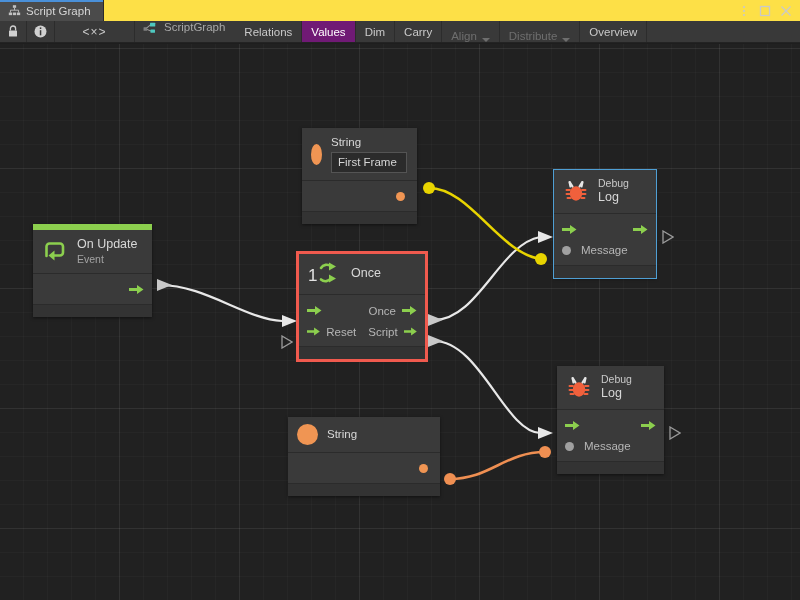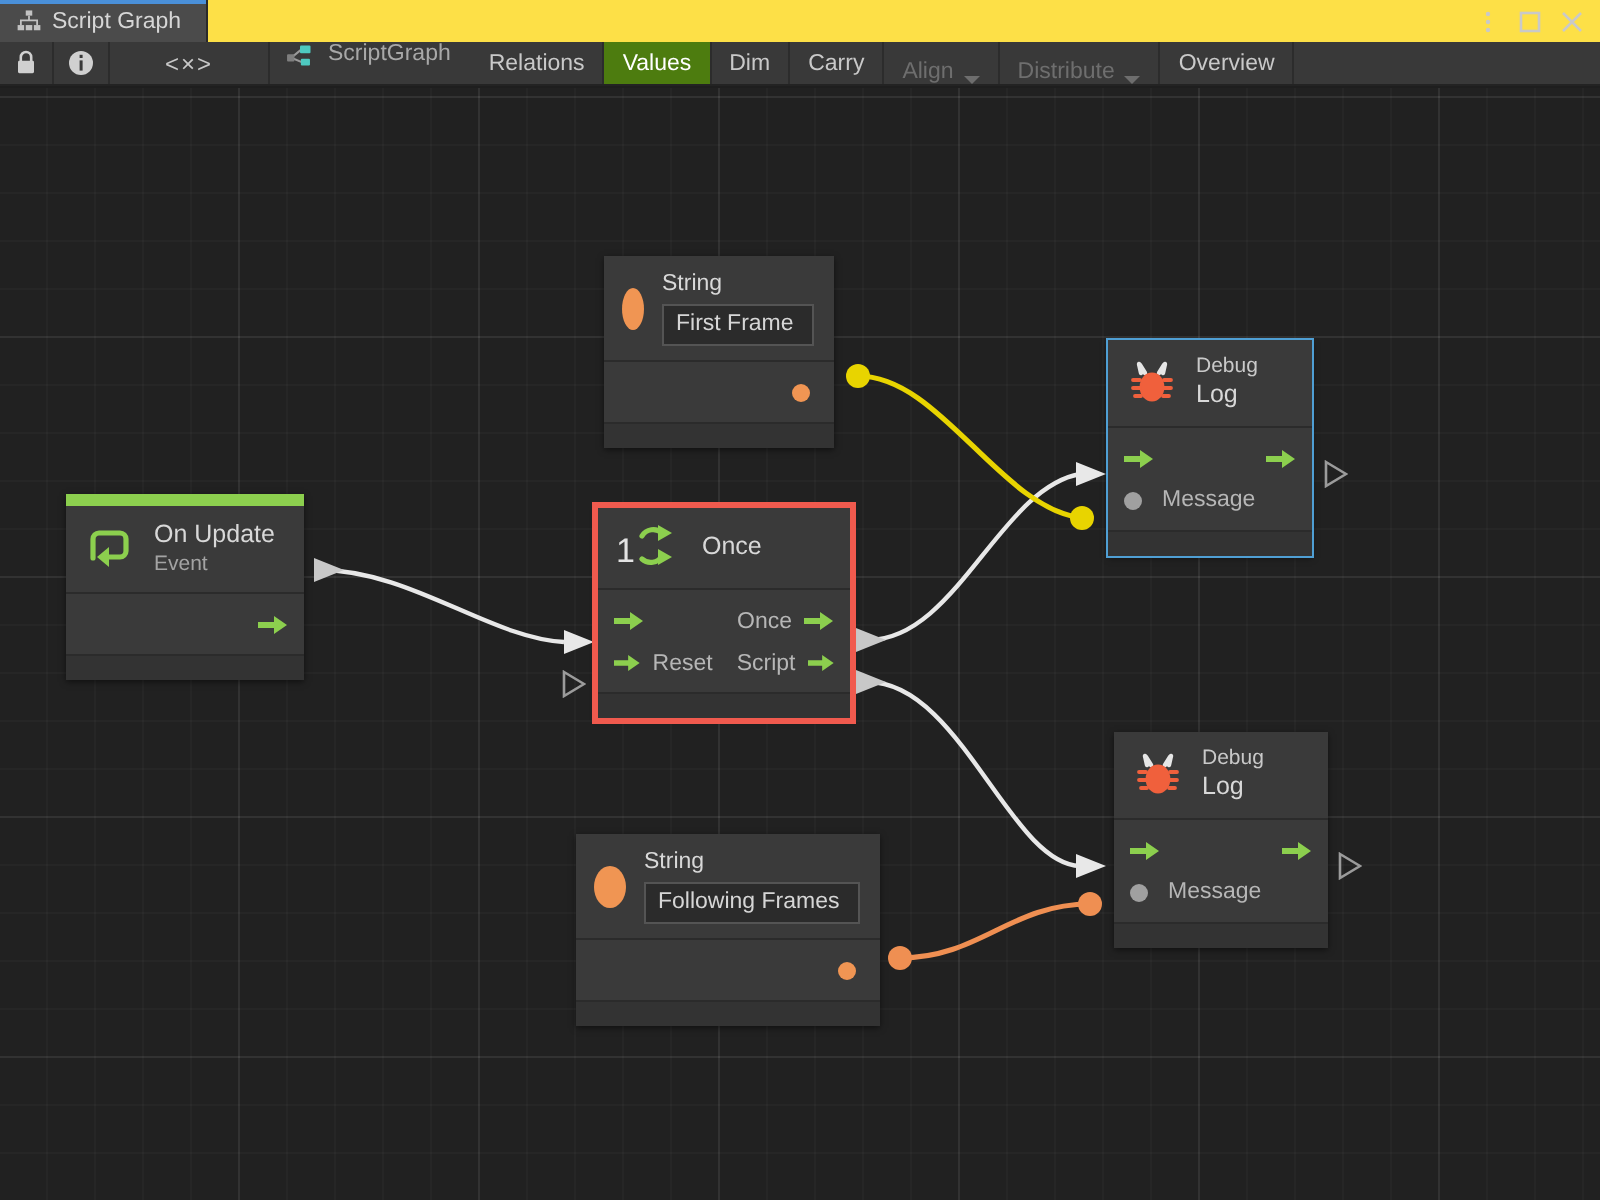--- a/index.html
+++ b/index.html
@@ -76,21 +76,21 @@
     height: 21px;
     padding: 0 7px;
     border-right: 1px solid #2c2c2c;
     color: #c9c9c9;
     font-size: 11.5px;
     white-space: nowrap;
   }
   .tbtn.wide { padding: 0 9px; }
   .tbtn.iconbtn { min-width: 27px; }
   .tbtn.codebtn { min-width: 80px; letter-spacing: 1px; font-size: 12px; }
-  .tbtn.active { background: #4d7c0f; color: #ffffff; }
+  .tbtn.active { background: #701a75; color: #ffffff; }
   .tbtn.disabled { color: #6e6e6e; align-items: flex-end; }
 
   .graphlabel {
     display: flex;
     gap: 7px;
     padding: 0 10px 0 8px;
     color: #a8a8a8;
     font-size: 11.5px;
   }
   .zoomwrap {
@@ -322,21 +322,21 @@
 
       <path d="M429,144 C470,144 500,210 541,215" stroke="#e8d400" stroke-width="2.6" fill="none"></path>
       <circle cx="429" cy="144" r="6" fill="#e8d400"></circle>
       <circle cx="541" cy="215" r="6" fill="#e8d400"></circle>
 
       <path d="M450,435 C490,435 505,408 545,408" stroke="#ef8f52" stroke-width="2.6" fill="none"></path>
       <circle cx="450" cy="435" r="6" fill="#ef8f52"></circle>
       <circle cx="545" cy="408" r="6" fill="#ef8f52"></circle>
     </svg>
 
-    <div class="node" style="left:33px; top:180px; width:119px;margin-top:23px;">
+    <div class="node" style="left:33px; top:180px; width:119px;">
       <div class="node-accent" style="background:#8ccf4e;"></div>
       <div class="node-head">
         <svg width="26" height="25" viewBox="0 0 26 25">
           <path d="M4.5 17 V7.5 a3 3 0 0 1 3-3 H18 a3 3 0 0 1 3 3 V13.5 a3 3 0 0 1 -3 3 H11" fill="none" stroke="#8ccf4e" stroke-width="2.6" stroke-linecap="round"></path>
           <path d="M12.5 11.5 L12.5 21.5 L6.5 16.5 z" fill="#8ccf4e"></path>
         </svg>
         <div class="node-head-text">
           <span class="node-title">On Update</span>
           <span class="node-sub">Event</span>
         </div>
@@ -406,21 +406,20 @@
         </div>
       </div>
       <div class="node-foot"></div>
     </div>
 
     <div class="node" style="left:288px; top:373px; width:152px;">
       <div class="node-head">
         <span class="dot orange" style="width:21px;height:21px;"></span>
         <div class="node-head-text">
           <span class="node-title" style="font-size:11.5px;">String</span>
-          <input class="textfield" type="text" style="width: 108px; margin-top: 3px;" value="Following Frames">
         </div>
       </div>
       <div class="node-divider"></div>
       <div class="node-valuerow">
         <span class="dot orange"></span>
       </div>
       <div class="node-foot"></div>
     </div>
 
     <div class="node hovered" style="left:554px; top:126px; width:102px;">

